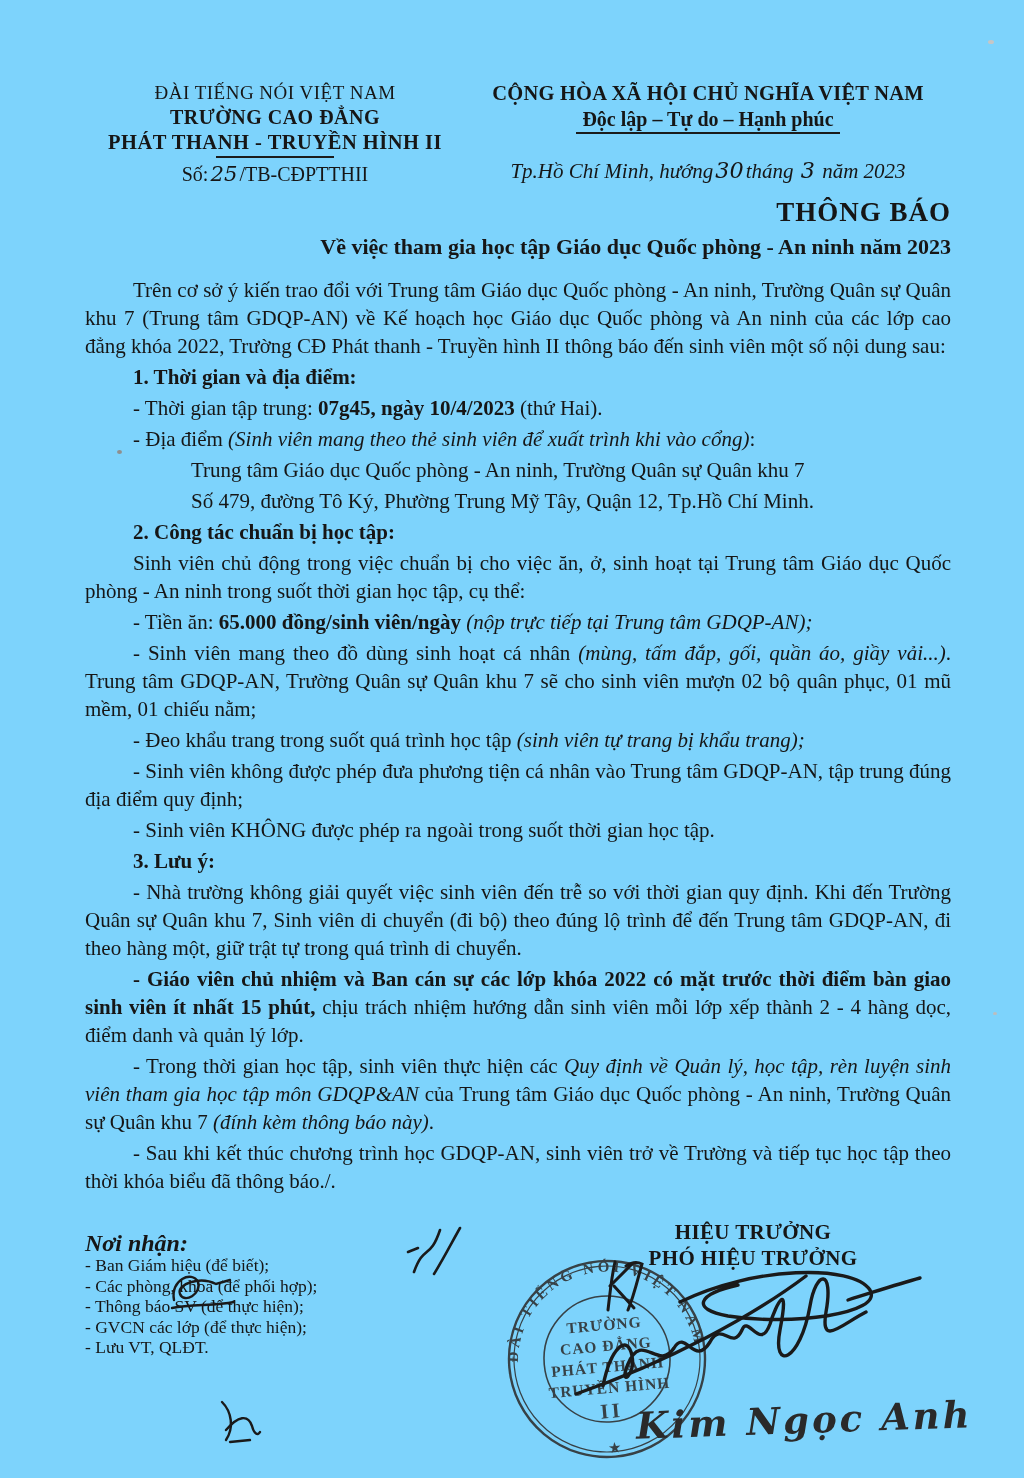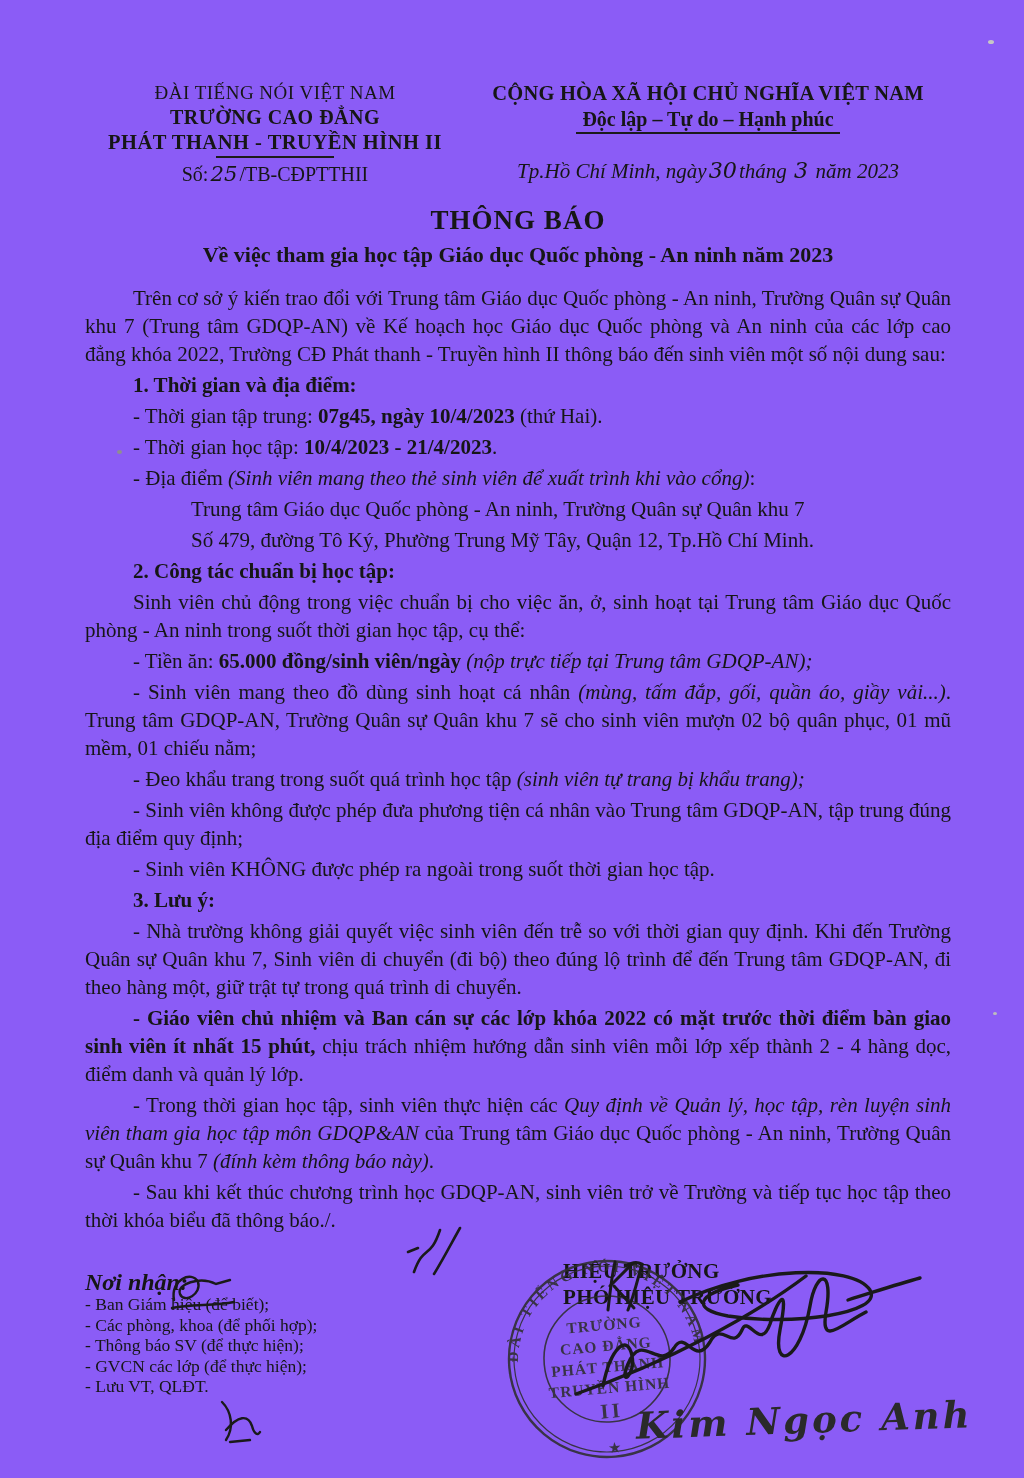--- a/index.html
+++ b/index.html
@@ -1,55 +1,55 @@
 <!DOCTYPE html>
 <html><head>
 <meta charset="utf-8">
 <style>
   html,body{margin:0;padding:0;background:#e8e8e8;}
   .page{
     position:relative;width:1024px;height:1478px;margin:0 auto;
-    background:#8b5cf6;color:#161616;overflow:hidden;
+    background:#7dd3fc;color:#161616;overflow:hidden;
     font-family:"Liberation Serif",serif;
   }
   .inner{position:absolute;left:85px;top:80px;width:866px;}
 
   
   .header{display:flex;}
   .h-left{width:380px;text-align:center;font-size:20px;line-height:25px;}
   .h-left .l1{font-size:19px;letter-spacing:.5px;}
   .h-left .l2{font-weight:bold;font-size:20px;letter-spacing:.5px;}
   .h-left .l3{font-weight:bold;font-size:20.5px;letter-spacing:.5px;}
   .rule-left{width:118px;border-top:2.2px solid #1b1b1b;margin:1px auto 3px;}
   .so-line{font-size:20px;}
   .hw{font-style:italic;font-family:"DejaVu Serif",serif;font-size:1.06em;margin:12px 2px;}
   .h-right{flex:1;text-align:center;line-height:26px;}
   .h-right .r1{font-weight:bold;font-size:20.5px;letter-spacing:.2px;}
   .motto{display:inline-block;font-weight:bold;font-size:20px;border-bottom:2.2px solid #1b1b1b;padding:0 6px 0;}
   .date-line{font-style:italic;font-size:21px;margin-top:23px;}
 
   
-  .title-block{text-align:center;margin-top:18px;}
+  .title-block{text-align:right;margin-top:10px;}
   .doc-title{font-size:27px;font-weight:bold;letter-spacing:1px;}
   .doc-subject{font-size:22px;font-weight:bold;margin-top:6px;}
 
   
   .bodytext{margin-top:16px;font-size:21px;line-height:28px;text-align:justify;}
   .p{margin:3px 0 0;text-indent:48px;}
   .addr{text-indent:106px;text-align:left;}
   .hd{font-weight:bold;}
   .r-b{font-weight:bold;}
   .r-i{font-style:italic;}
 
   
   .footer{position:relative;margin-top:36px;height:210px;}
   .recips{width:330px;}
   .recip-label{font-weight:bold;font-style:italic;font-size:24px;line-height:24px;}
   .recip-item{font-size:17.5px;line-height:20.5px;}
-  .sig{position:absolute;left:478px;top:-12px;width:400px;}
+  .sig{position:absolute;left:468px;top:-12px;width:400px;text-align:center;}
   .sig-t1{font-weight:bold;font-size:21px;line-height:26px;letter-spacing:.4px;}
   .sig-t2{font-weight:bold;font-size:21px;line-height:26px;letter-spacing:.4px;}
 
   
   .stamp{position:absolute;left:505px;top:1252px;transform:rotate(-5deg);opacity:.88;}
   .sig-stroke{position:absolute;left:548px;top:1250px;}
   .sig-name{
     position:absolute;left:636px;top:1398px;font-size:37px;font-style:italic;font-weight:bold;
     font-family:"DejaVu Serif",serif;letter-spacing:3px;color:#2a2a2a;transform:rotate(-2deg);
   }
@@ -73,34 +73,33 @@
       <div class="h-left">
         <div class="l1">ĐÀI TIẾNG NÓI VIỆT NAM</div>
         <div class="l2">TRƯỜNG CAO ĐẲNG</div>
         <div class="l3">PHÁT THANH - TRUYỀN HÌNH II</div>
         <div class="rule-left"></div>
         <div class="so-line"><span>Số:</span><span class="hw">25</span><span>/TB-CĐPTTHII</span></div>
       </div>
       <div class="h-right">
         <div class="r1">CỘNG HÒA XÃ HỘI CHỦ NGHĨA VIỆT NAM</div>
         <div><span class="motto">Độc lập – Tự do – Hạnh phúc</span></div>
-        <div class="date-line"><span>Tp.Hồ Chí Minh, ngày</span><span class="hw">30</span><span>tháng</span> <span class="hw">3</span> <span>năm 2023</span></div>
+        <div class="date-line"><span>Tp.Hồ Chí Minh, hướng</span><span class="hw">30</span><span>tháng</span> <span class="hw">3</span> <span>năm 2023</span></div>
       </div>
     </div>
 
     <div class="title-block">
       <div class="doc-title">THÔNG BÁO</div>
       <div class="doc-subject">Về việc tham gia học tập Giáo dục Quốc phòng - An ninh năm 2023</div>
     </div>
 
     <div class="bodytext">
       <p class="p"><span>Trên cơ sở ý kiến trao đổi với Trung tâm Giáo dục Quốc phòng - An ninh, Trường Quân sự Quân khu 7 (Trung tâm GDQP-AN) về Kế hoạch học Giáo dục Quốc phòng và An ninh của các lớp cao đẳng khóa 2022, Trường CĐ Phát thanh - Truyền hình II thông báo đến sinh viên một số nội dung sau:</span></p>
       <p class="p hd"><span class="r-b">1. Thời gian và địa điểm:</span></p>
       <p class="p"><span>- Thời gian tập trung: </span><span class="r-b">07g45, ngày 10/4/2023</span><span> (thứ Hai).</span></p>
-      <p class="p"><span>- Thời gian học tập: </span><span class="r-b">10/4/2023 - 21/4/2023</span><span>.</span></p>
       <p class="p"><span>- Địa điểm </span><span class="r-i">(Sinh viên mang theo thẻ sinh viên để xuất trình khi vào cổng)</span><span>:</span></p>
       <p class="p addr"><span>Trung tâm Giáo dục Quốc phòng - An ninh, Trường Quân sự Quân khu 7</span></p>
       <p class="p addr"><span>Số 479, đường Tô Ký, Phường Trung Mỹ Tây, Quận 12, Tp.Hồ Chí Minh.</span></p>
       <p class="p hd"><span class="r-b">2. Công tác chuẩn bị học tập:</span></p>
       <p class="p"><span>Sinh viên chủ động trong việc chuẩn bị cho việc ăn, ở, sinh hoạt tại Trung tâm Giáo dục Quốc phòng - An ninh trong suốt thời gian học tập, cụ thể:</span></p>
       <p class="p"><span>- Tiền ăn: </span><span class="r-b">65.000 đồng/sinh viên/ngày </span><span class="r-i">(nộp trực tiếp tại Trung tâm GDQP-AN);</span></p>
       <p class="p"><span>- Sinh viên mang theo đồ dùng sinh hoạt cá nhân </span><span class="r-i">(mùng, tấm đắp, gối, quần áo, giầy vải...)</span><span>. Trung tâm GDQP-AN, Trường Quân sự Quân khu 7 sẽ cho sinh viên mượn 02 bộ quân phục, 01 mũ mềm, 01 chiếu nằm;</span></p>
       <p class="p"><span>- Đeo khẩu trang trong suốt quá trình học tập </span><span class="r-i">(sinh viên tự trang bị khẩu trang);</span></p>
       <p class="p"><span>- Sinh viên không được phép đưa phương tiện cá nhân vào Trung tâm GDQP-AN, tập trung đúng địa điểm quy định;</span></p>
       <p class="p"><span>- Sinh viên KHÔNG được phép ra ngoài trong suốt thời gian học tập.</span></p>

